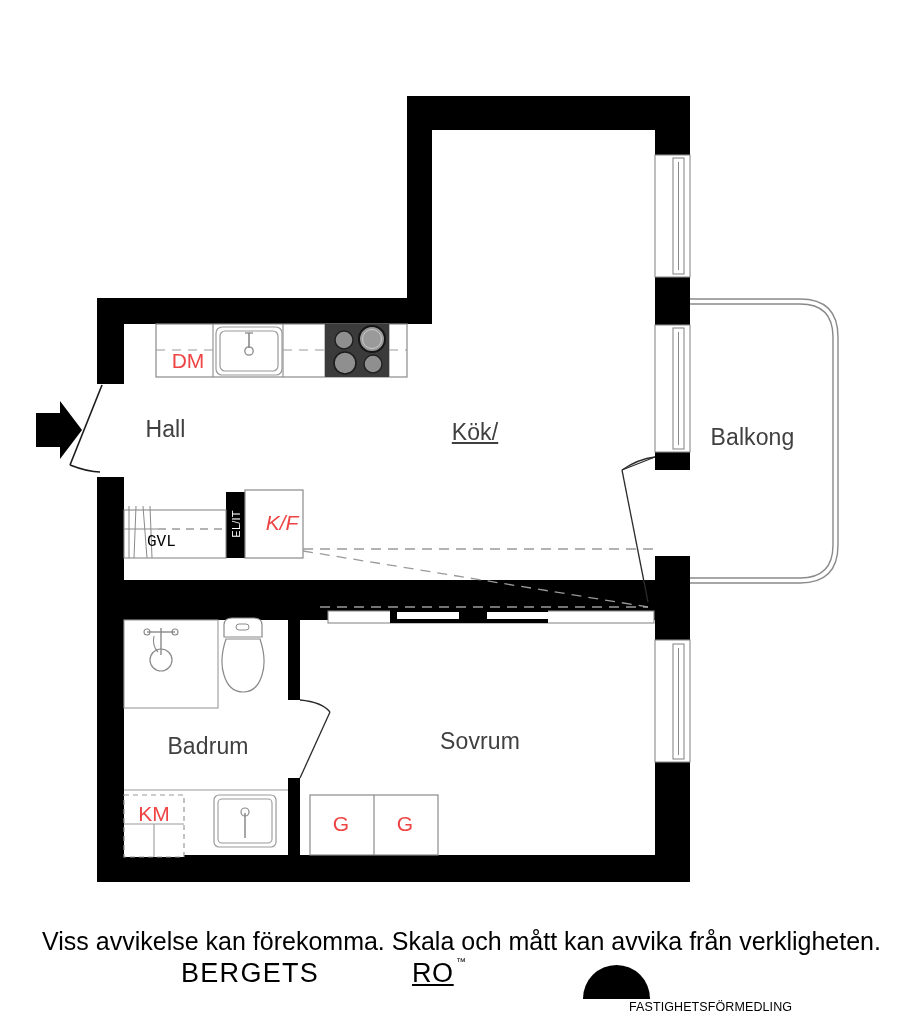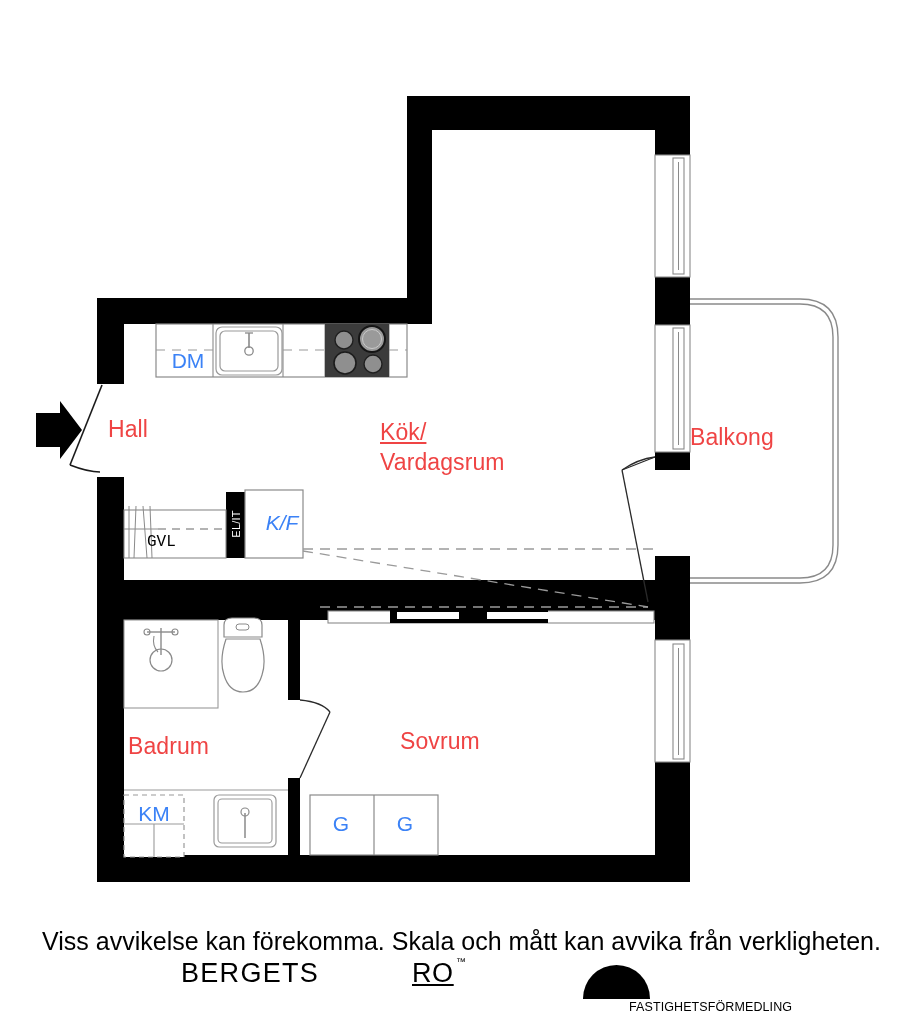--- a/index.html
+++ b/index.html
@@ -25,31 +25,31 @@
     left: 0;
     top: 0;
     width: 923px;
     height: 1024px;
     display: block;
   }
   .room-label {
     position: absolute;
     font-family: "Liberation Sans", sans-serif;
     font-size: 23px;
-    color: #ef4444;
-    text-align: left;
+    color: #404040;
+    text-align: center;
     white-space: pre;
     line-height: 1.28;
     letter-spacing: 0.1px;
   }
   .small-label {
     position: absolute;
     font-family: "Liberation Sans", sans-serif;
     font-size: 21px;
-    color: #3b82f6;
+    color: #ef4444;
     text-align: center;
     white-space: pre;
   }
   .tiny-label {
     position: absolute;
     font-family: Liberation Mono, monospace;
     font-size: 16px;
     color: #000;
     text-align: left;
     white-space: pre;
@@ -300,21 +300,20 @@
       <rect x="310" y="795" width="128" height="60" fill="#ffffff" stroke="#8a8a8a" stroke-width="1.2"></rect>
       <line x1="374" y1="795" x2="374" y2="855" stroke="#8a8a8a" stroke-width="1.2"></line>
     </g>
 
   </svg>
 
   <div class="room-label" style="left:108px; top:415px; width:115px;">Hall</div>
 
   <div class="room-label" style="left:380px; top:418px; width:190px;text-decoration:underline;">Kök/</div>
 
-  <div class="room-label" style="left:380px; top:448px; width:190px;">Vardagsrum</div>
 
   <div class="room-label" style="left:690px; top:423px; width:125px;">Balkong</div>
 
   <div class="room-label" style="left:128px; top:732px; width:160px;">Badrum</div>
 
   <div class="room-label" style="left:400px; top:727px; width:160px;">Sovrum</div>
 
   <div class="small-label" style="left:160px; top:349px; width:56px;">DM</div>
 
   <div class="small-label" style="left:246px; top:511px; width:72px;font-style:italic;">K/F</div>

